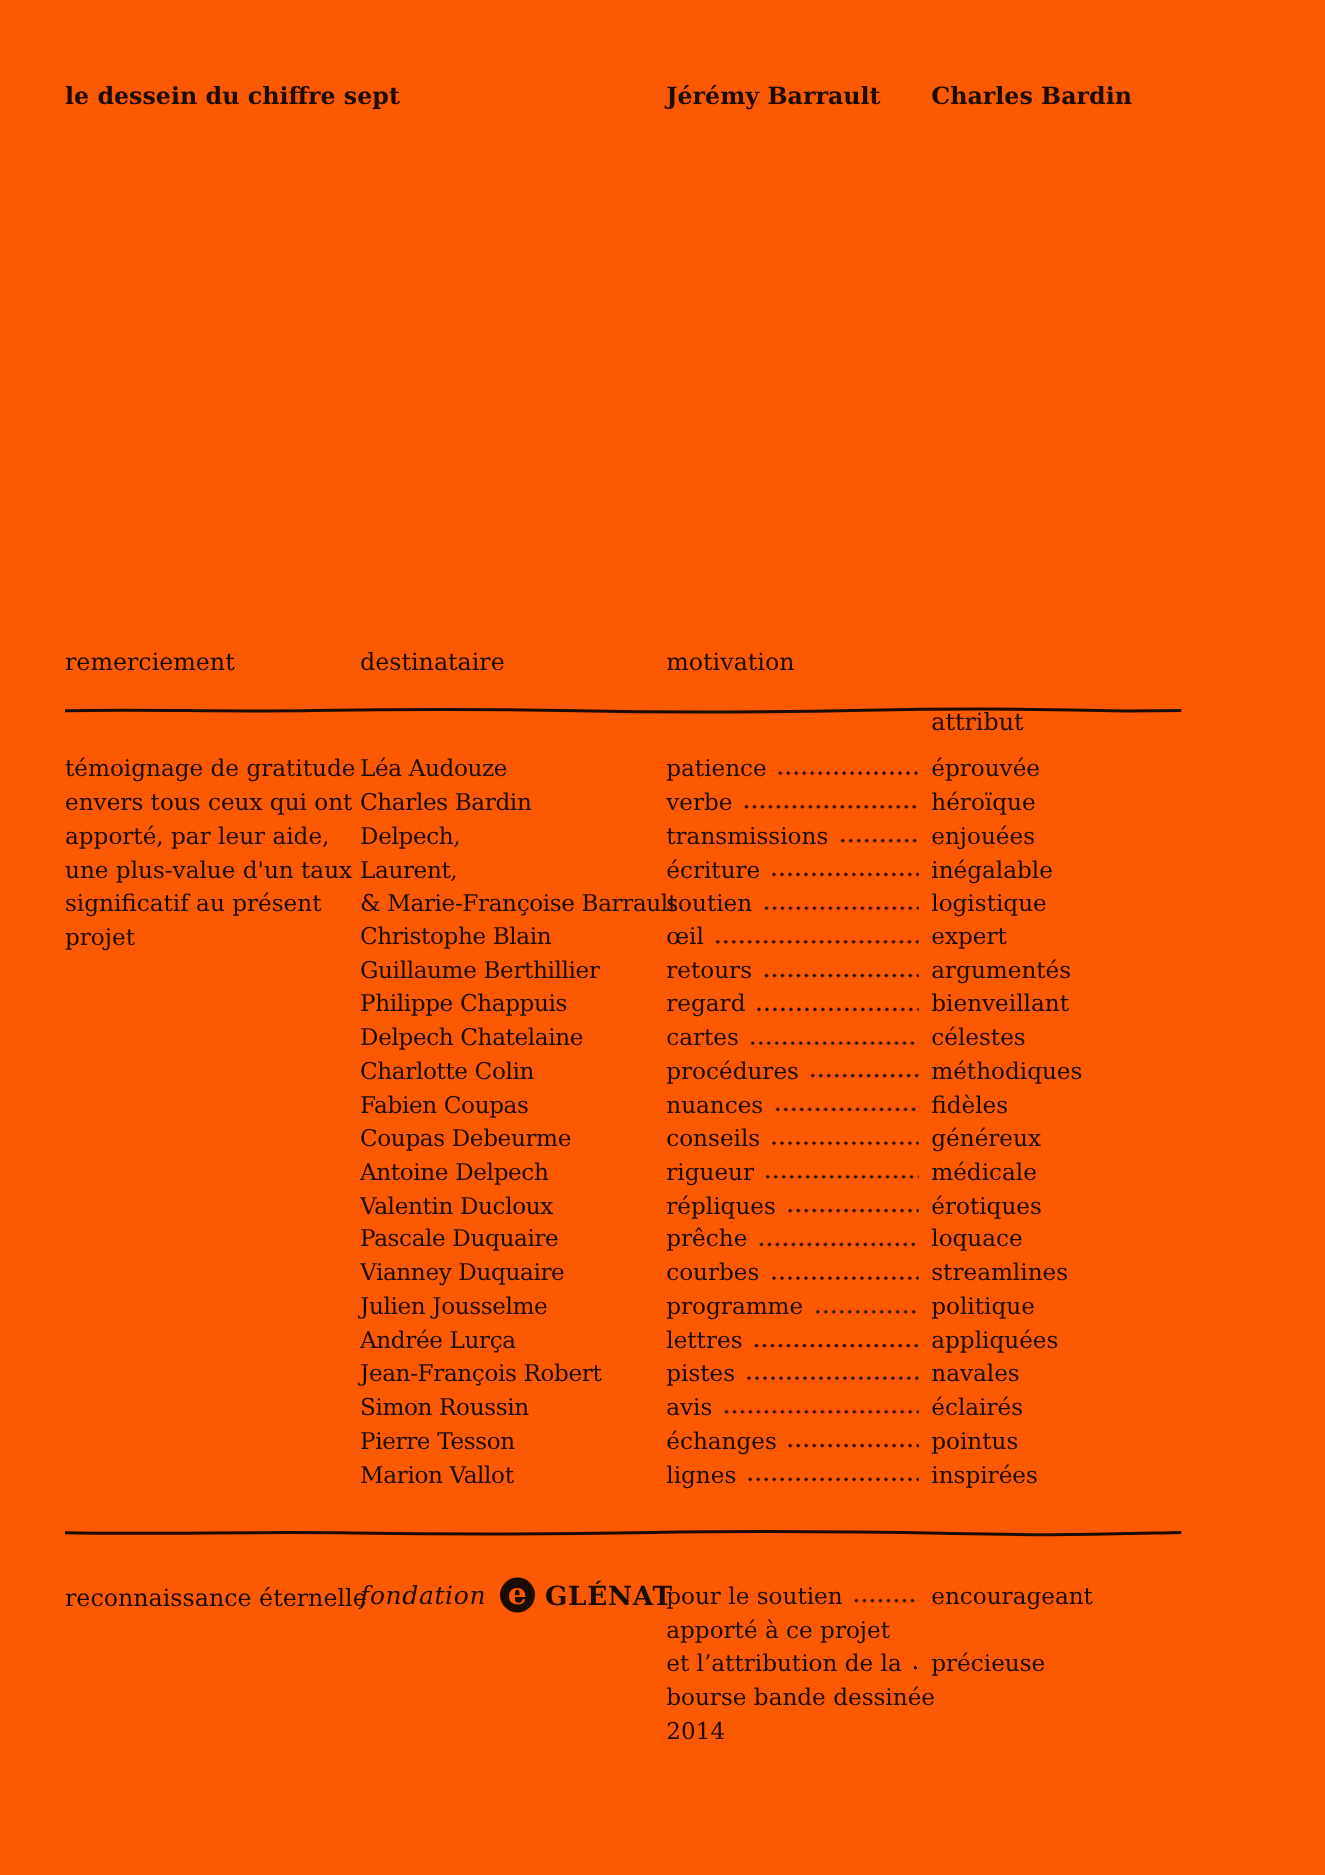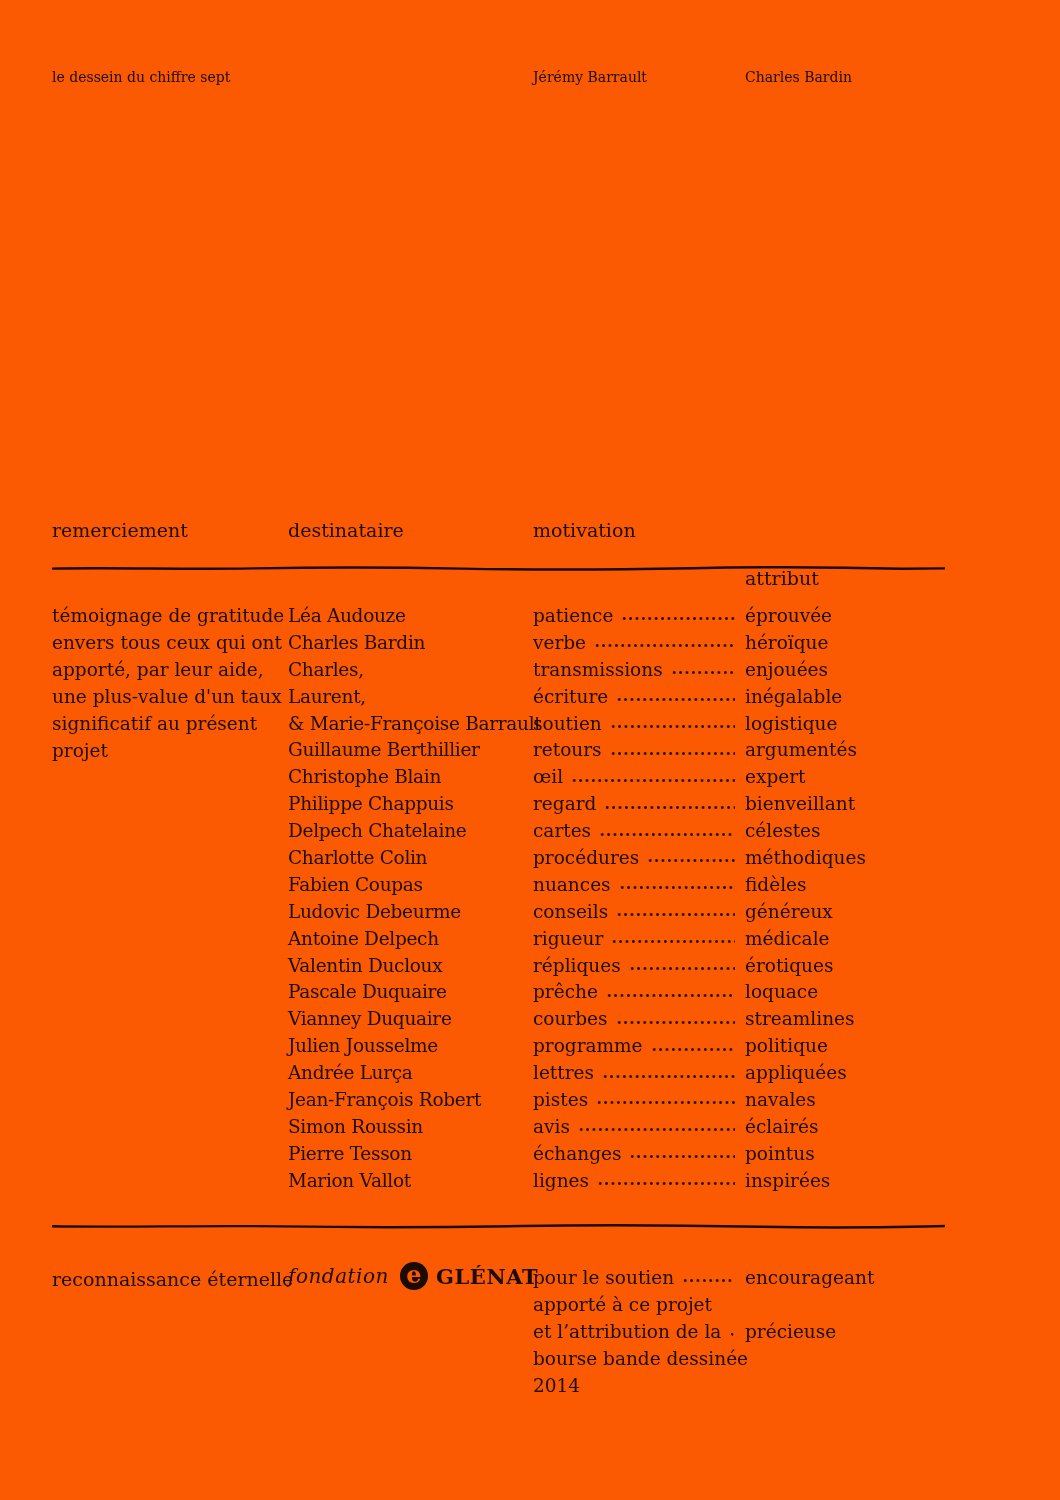--- a/index.html
+++ b/index.html
@@ -3,21 +3,21 @@
 <meta charset="utf-8">
 <style>
   :root { --bg:#fc5a02; --ink:#1c0b01; }
   * { box-sizing:border-box; margin:0; padding:0; }
   body { background:var(--bg); font-family:"DejaVu Serif", serif; color:var(--ink); }
   #page {
     position:relative; width:1060px; height:1500px; background:var(--bg);
     overflow:hidden;
   }
   .abs { position:absolute; }
-  .t19 { font-size:14px; line-height:22px; white-space:nowrap; }
+  .t19 { font-size:19px; line-height:22px; white-space:nowrap;font-weight:bold; }
 
   
   #title        { left:52px;  top:66px; }
   #author1      { left:533px; top:66px; }
   #author2      { left:745px; top:66px; }
 
   
   .colhead { top:519px; font-size:19px; white-space:nowrap; }
   #h-remerciement { left:52px; }
   #h-destinataire { left:288px; }
@@ -106,21 +106,21 @@
       </div>
     <div class="row">
         <span class="name">Charles Bardin</span>
         <span class="mot">
           <span class="mword">verbe</span>
           <span class="leader"></span>
         </span>
         <span class="attr">héroïque</span>
       </div>
     <div class="row">
-        <span class="name">Charles,</span>
+        <span class="name">Delpech,</span>
         <span class="mot">
           <span class="mword">transmissions</span>
           <span class="leader"></span>
         </span>
         <span class="attr">enjouées</span>
       </div>
     <div class="row">
         <span class="name">Laurent,</span>
         <span class="mot">
           <span class="mword">écriture</span>
@@ -130,36 +130,36 @@
       </div>
     <div class="row">
         <span class="name">&amp; Marie-Françoise Barrault</span>
         <span class="mot">
           <span class="mword">soutien</span>
           <span class="leader"></span>
         </span>
         <span class="attr">logistique</span>
       </div>
     <div class="row">
+        <span class="name">Christophe Blain</span>
+        <span class="mot">
+          <span class="mword">œil</span>
+          <span class="leader"></span>
+        </span>
+        <span class="attr">expert</span>
+      </div>
+    <div class="row">
         <span class="name">Guillaume Berthillier</span>
         <span class="mot">
           <span class="mword">retours</span>
           <span class="leader"></span>
         </span>
         <span class="attr">argumentés</span>
       </div>
     <div class="row">
-        <span class="name">Christophe Blain</span>
-        <span class="mot">
-          <span class="mword">œil</span>
-          <span class="leader"></span>
-        </span>
-        <span class="attr">expert</span>
-      </div>
-    <div class="row">
         <span class="name">Philippe Chappuis</span>
         <span class="mot">
           <span class="mword">regard</span>
           <span class="leader"></span>
         </span>
         <span class="attr">bienveillant</span>
       </div>
     <div class="row">
         <span class="name">Delpech Chatelaine</span>
         <span class="mot">
@@ -178,21 +178,21 @@
       </div>
     <div class="row">
         <span class="name">Fabien Coupas</span>
         <span class="mot">
           <span class="mword">nuances</span>
           <span class="leader"></span>
         </span>
         <span class="attr">fidèles</span>
       </div>
     <div class="row">
-        <span class="name">Ludovic Debeurme</span>
+        <span class="name">Coupas Debeurme</span>
         <span class="mot">
           <span class="mword">conseils</span>
           <span class="leader"></span>
         </span>
         <span class="attr">généreux</span>
       </div>
     <div class="row">
         <span class="name">Antoine Delpech</span>
         <span class="mot">
           <span class="mword">rigueur</span>

